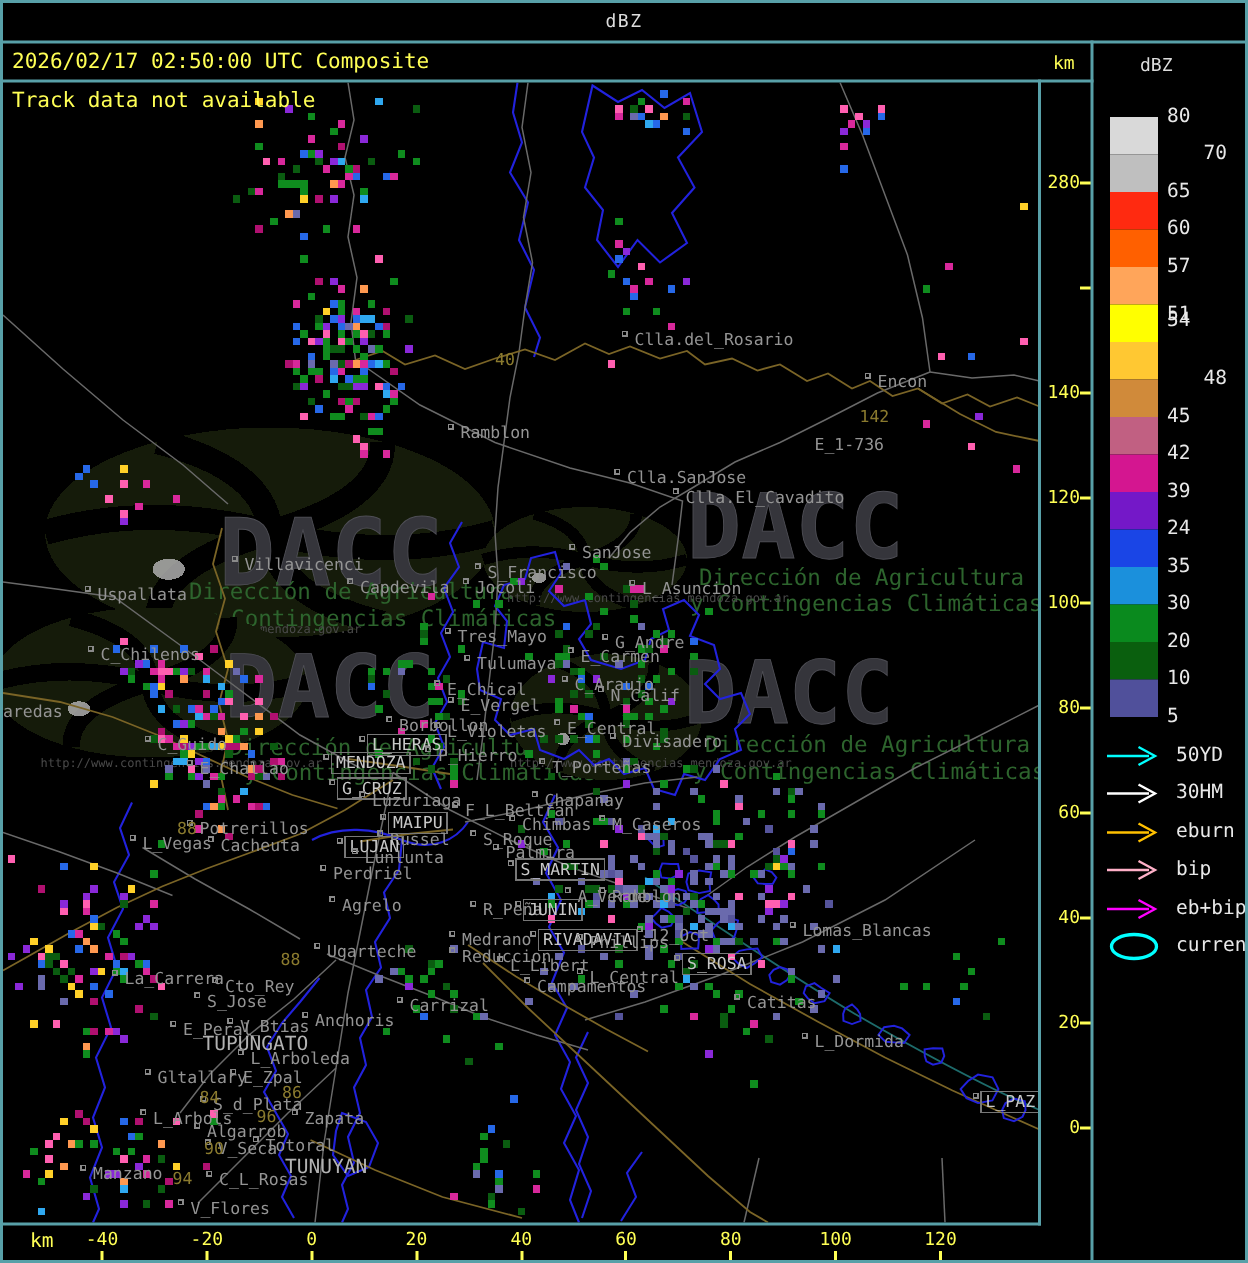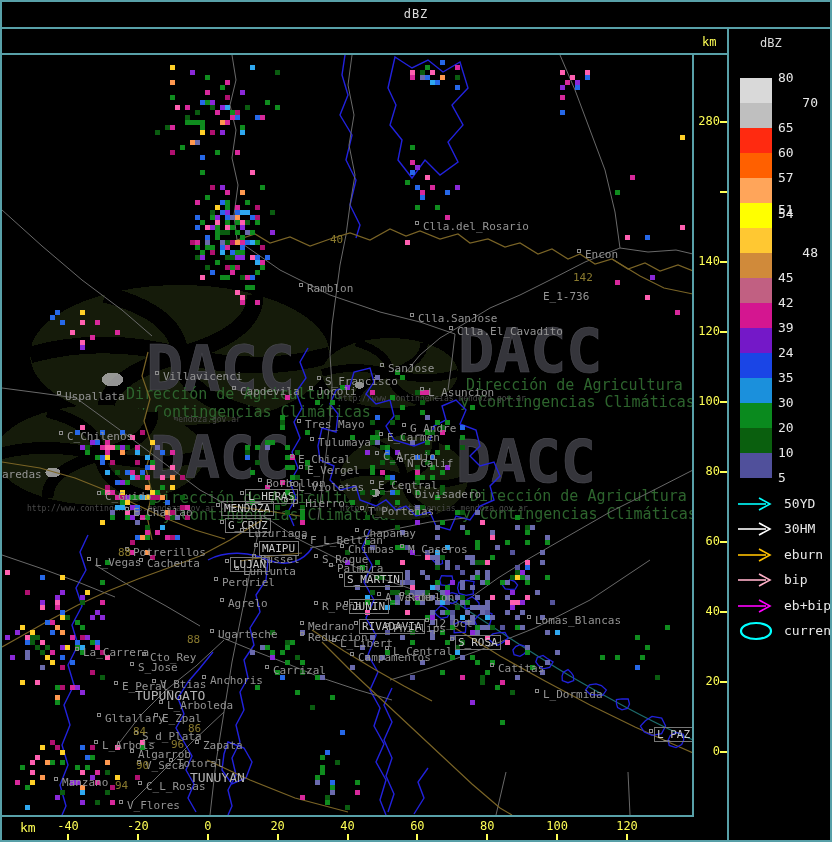--- a/index.html
+++ b/index.html
@@ -31,21 +31,23 @@
 </style>
 </head>
 <body>
 
 <div id="root">
 
   <div id="title-bar">
     <div class="t">dBZ</div>
   </div>
 
+  <div id="stamp">2026/02/17 02:50:00 UTC Composite</div>
 
+  <div id="track">Track data not available</div>
 
   <div id="mapwrap">
     <svg id="mapsvg" width="691" height="760" viewBox="2 55 691 760" shape-rendering="crispEdges">
         <g>
           <g>
             <ellipse cx="180" cy="355" rx="150" ry="70" fill="#151b0a"></ellipse>
             <path d="M180,355 Q 258.98243057013354,375.1358726213765 330,355" stroke="#000" stroke-width="16.666666666666668" fill="none"></path>
             <path d="M180,355 Q 182.12369267618186,396.9883055963305 255,415.6217782649107" stroke="#000" stroke-width="16.666666666666668" fill="none"></path>
             <path d="M180,355 Q 103.14126210604833,376.852432974954 105.00000000000003,415.6217782649107" stroke="#000" stroke-width="16.666666666666668" fill="none"></path>
             <path d="M180,355 Q 101.01756942986646,334.8641273786235 30,355" stroke="#000" stroke-width="16.666666666666668" fill="none"></path>

